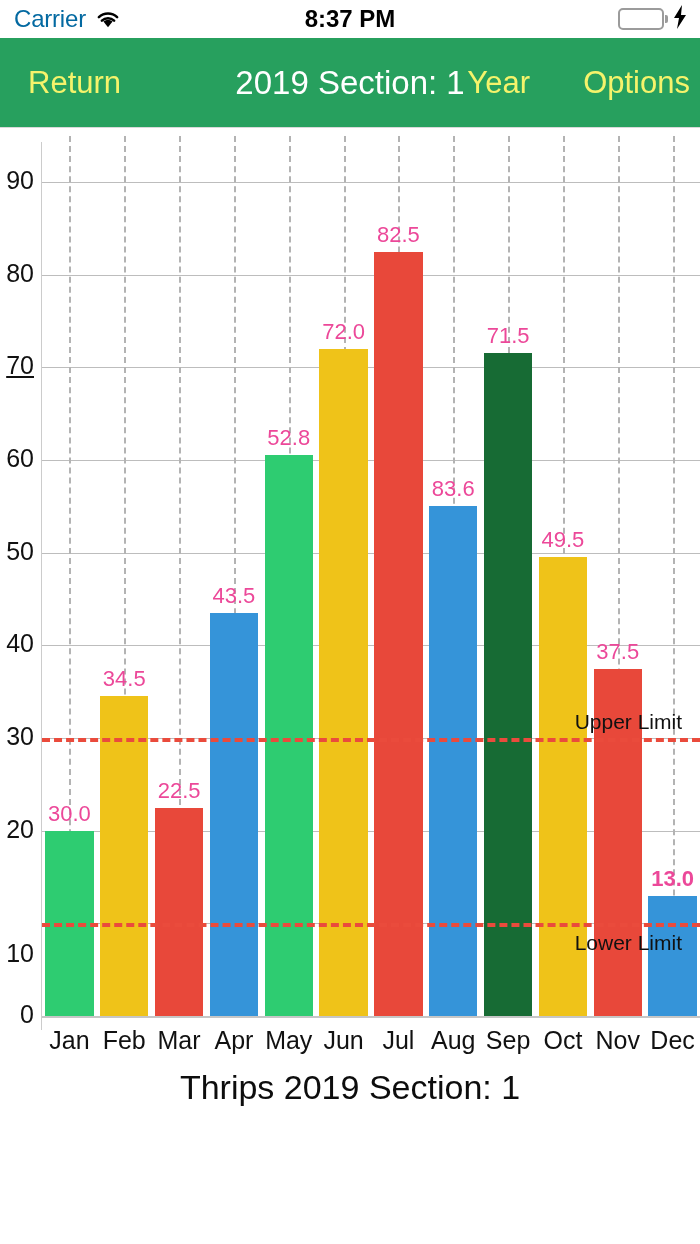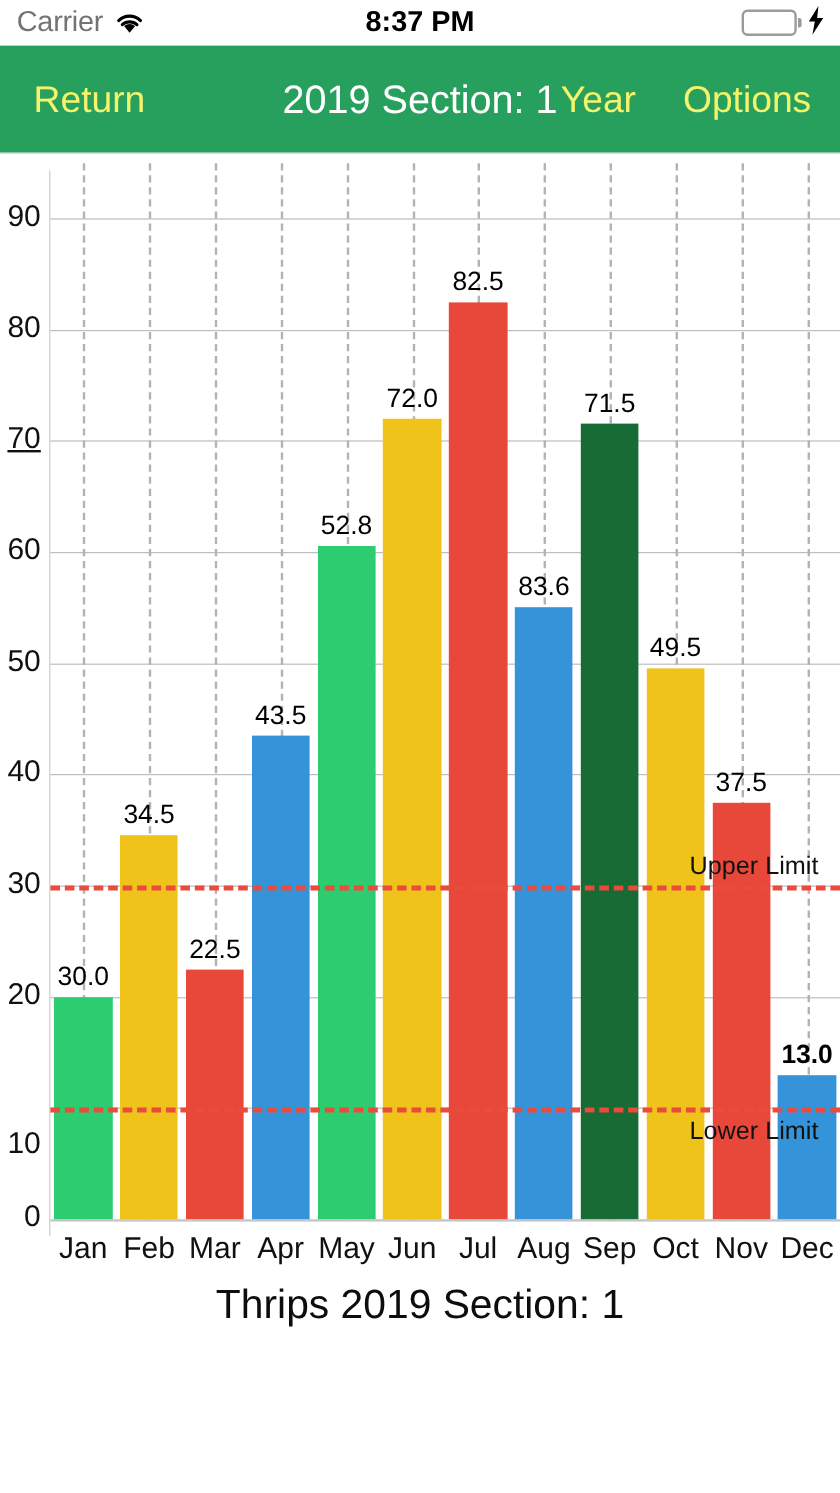--- a/index.html
+++ b/index.html
@@ -11,56 +11,56 @@
   }
   #app { position: relative; width: 700px; height: 1244px; background:#fff; }
 
   
   .statusbar {
     position: absolute; left:0; top:0; width:700px; height:38px;
     background:#ffffff;
     display:flex; align-items:center;
   }
   .sb-left { position:absolute; left:14px; top:0; height:38px; display:flex; align-items:center; gap:9px; }
-  .sb-carrier { font-size:24px; color:#737373; letter-spacing:-0.2px; }
+  .sb-carrier { font-size:24px; color:#0369a1; letter-spacing:-0.2px; }
   .sb-center { position:absolute; left:0; width:700px; text-align:center; top:0; height:38px; line-height:38px;
                font-size:24px; font-weight:bold; color:#000; }
   .sb-right { position:absolute; right:12px; top:0; height:38px; display:flex; align-items:center; gap:4px; }
   .batt-shell { width:46px; height:22px; border:2px solid #9b9b9b; border-radius:5px; padding:2px; display:block; }
   .batt-fill { width:100%; height:100%; background:#4cd964; border-radius:2px; }
   .batt-nub { width:3px; height:8px; background:#9b9b9b; border-radius:0 2px 2px 0; margin-left:1px; }
   .batt-wrap { display:flex; align-items:center; }
 
   
   .navbar {
     position:absolute; left:0; top:38px; width:700px; height:90px;
     background:#27a05e;
     display:flex; align-items:center;
   }
   .nav-btn { color:#f5f36b; font-size:31px; background:none; border:none; cursor:pointer;
              font-family:"Liberation Sans","DejaVu Sans",sans-serif; white-space:nowrap; }
   .nav-return { position:absolute; left:28px; }
   .nav-title { position:absolute; left:0; width:700px; text-align:center; color:#ffffff; font-size:33px; white-space:nowrap; }
   .nav-year { position:absolute; right:170px; }
-  .nav-options { position:absolute; right:24px;margin-left:28px; }
+  .nav-options { position:absolute; right:10px;margin-left:28px; }
   .nav-sep { position:absolute; left:0; top:127px; width:700px; height:1px; background:#d9d9d9; }
 
   
   .chart { position:absolute; left:0; top:128px; width:700px; height:930px; background:#fff; }
   
 
   .axis-left { position:absolute; left:41px; top:14px; width:1px; height:888px; background:#cccccc; }
 
   .gridline-h { position:absolute; left:42px; width:658px; height:1px; background:#bdbdbd; }
   .gridline-v { position:absolute; width:0; border-left:2px dashed #b3b3b3; }
   .ylab { position:absolute; left:0; width:34px; text-align:right; font-size:25px; color:#111; }
 
   .bar { position:absolute; bottom:0; }
   .bars-layer { position:absolute; left:0; top:14px; width:700px; height:888px; }
-  .barval { position:absolute; font-size:22px; color:#000000; text-align:center; white-space:nowrap; }
+  .barval { position:absolute; font-size:22px; color:#ec4899; text-align:center; white-space:nowrap; }
 
   .limit-line { position:absolute; left:42px; width:658px; height:0; border-top:4px dashed #ea4b3c; }
   .limit-label { position:absolute; font-size:21px; color:#111; white-space:nowrap; }
 
   .xlab { position:absolute; font-size:25px; color:#111; text-align:center; white-space:nowrap; }
 
   .caption { position:absolute; left:0; top:1068px; width:700px; text-align:center;
              font-size:34px; color:#0d0d0d; }
 
   

